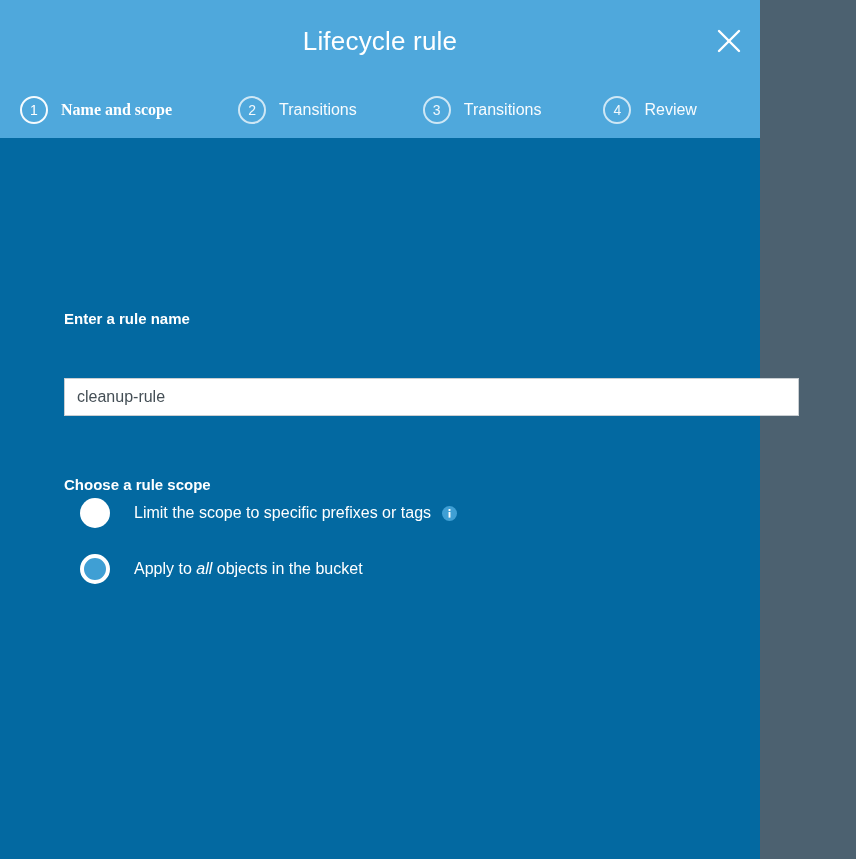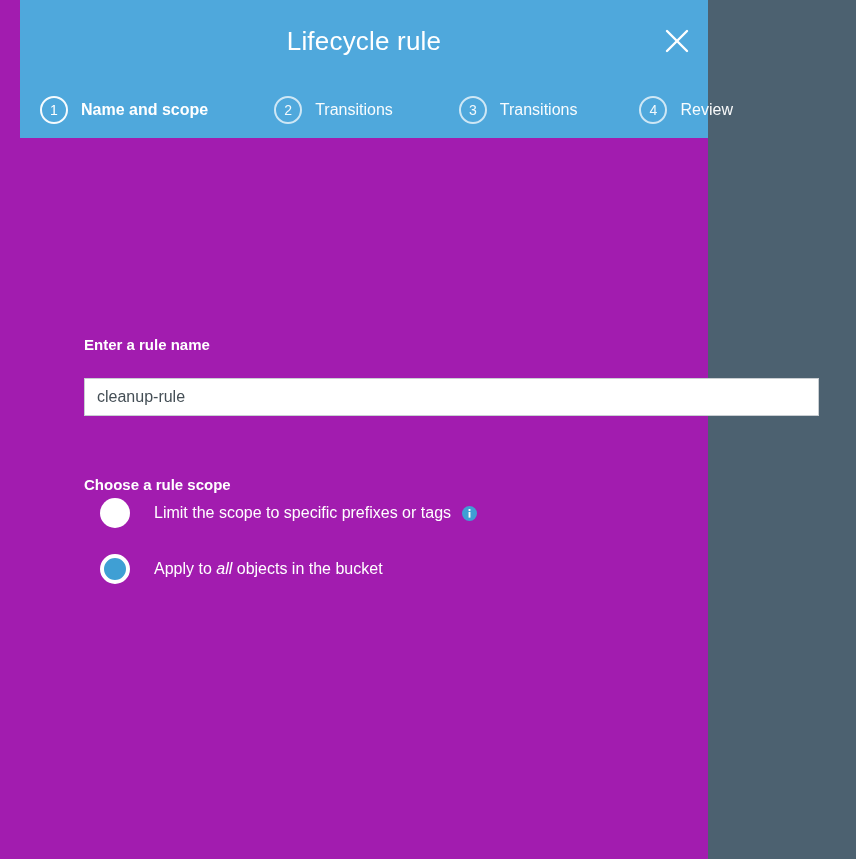--- a/index.html
+++ b/index.html
@@ -8,26 +8,25 @@
   }
   body {
     width: 856px;
     height: 859px;
     background: #4c6170;
     font-family: "Liberation Sans", sans-serif;
     overflow: hidden;
   }
   .dialog {
     position: relative;
-    width: 688px;
+    width: 760px;
     height: 859px;
-    background: #a21caf;
+    background: #0369a1;
     display: flex;
     flex-direction: column;
-    padding-left: 20px;
   }
 
   
   .header {
     position: relative;
     height: 138px;
     background: #4fa8dc;
     flex: 0 0 auto;
   }
   .dialog-title {
@@ -82,42 +81,42 @@
     justify-content: center;
     box-sizing: border-box;
     flex: 0 0 auto;
   }
   .step-label {
     margin-left: 13px;
     color: #ffffff;
     font-size: 16px;
     white-space: nowrap;
   }
-  .step.is-active .step-label { font-weight: bold; }
+  .step.is-active .step-label { font-weight: bold; font-family: Liberation Serif, serif; }
   .step.is-inactive .step-circle { border-color: rgba(255,255,255,0.72); color: rgba(255,255,255,0.93); }
   .step.is-inactive .step-label { font-weight: 400; color: rgba(255,255,255,0.96); }
 
   
   .step-1 { margin-right: 66px; }
   .step-2 { margin-right: 66px; }
   .step-3 { margin-right: 62px; }
 
   
   .body {
     position: relative;
     flex: 1 1 auto;
     padding: 0;
   }
   .field-label {
     position: absolute;
     color: #ffffff;
     font-size: 15px;
     font-weight: bold;
   }
-  #label-rule-name { left: 64px; top: 198px; }
+  #label-rule-name { left: 64px; top: 172px; }
   #label-rule-scope { left: 64px; top: 338px; }
 
   .text-input {
     position: absolute;
     left: 64px;
     top: 232px;
     width: 735px;
     height: 38px;
     background: #ffffff;
     border: 1px solid #c9ced2;

